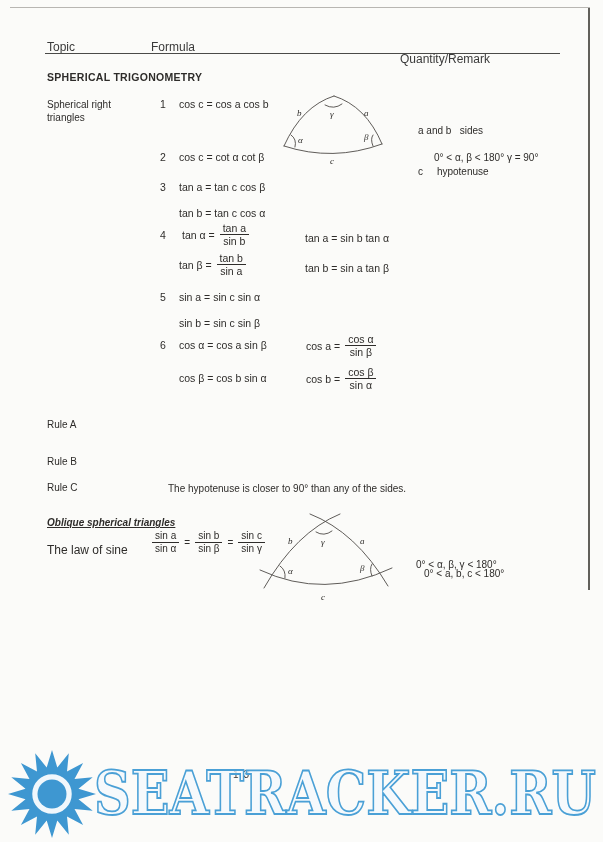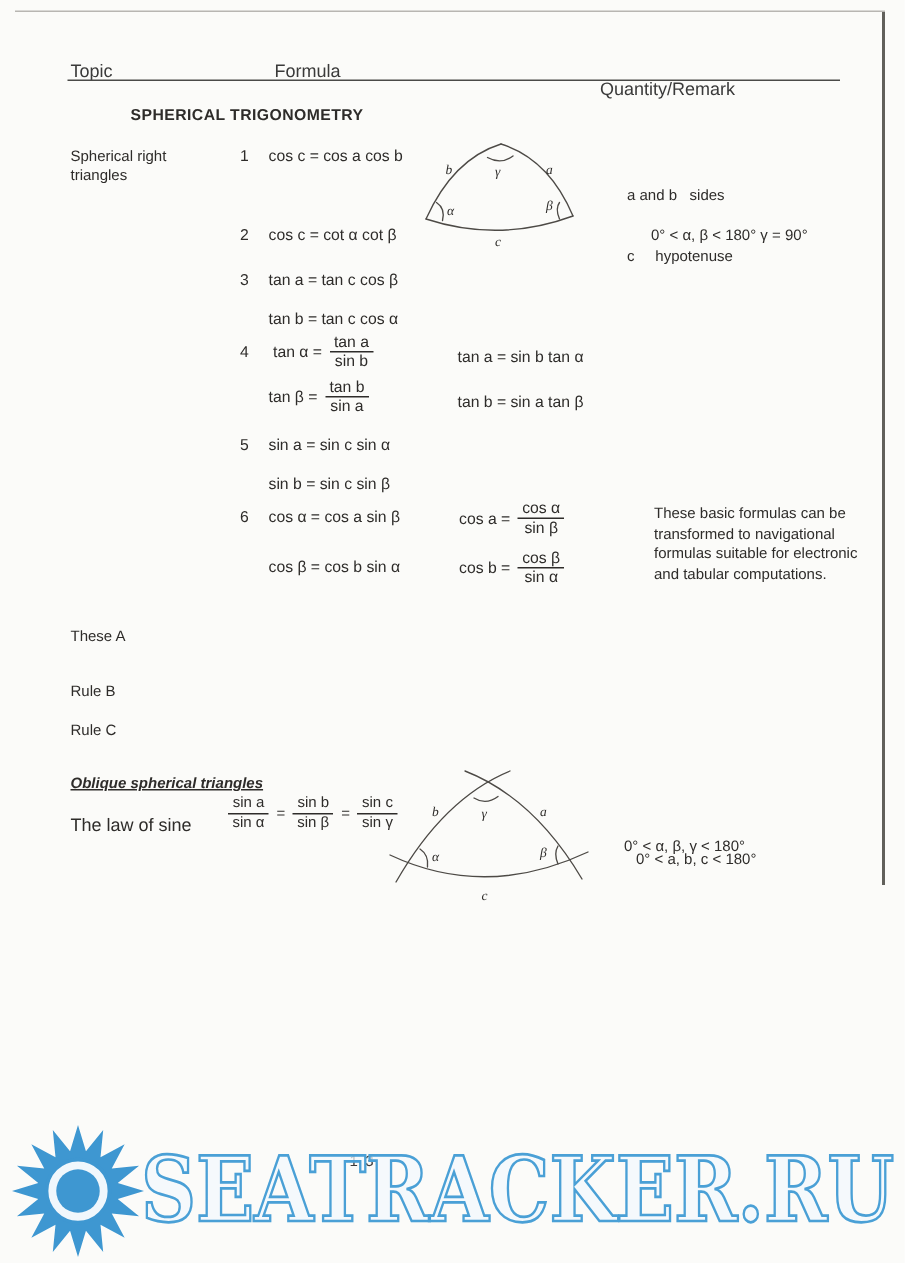--- a/index.html
+++ b/index.html
@@ -8,21 +8,21 @@
     position:relative; width:603px; height:842px; margin:0 auto;
     background:#fbfbf9; overflow:hidden;
     font-family:"Liberation Sans", sans-serif; color:#2e2c2a;
   }
   .scan-top-line { position:absolute; left:10px; top:7px; width:580px; height:1px; background:#b8b6b2; }
   .scan-right-line { position:absolute; left:588px; top:8px; width:2px; height:582px; background:#45443f; opacity:.85; }
 
   .colhead { position:absolute; font-size:12px; color:#3a3a3a; }
   .header-rule { position:absolute; left:45px; top:53px; width:515px; height:1px; background:#4a4a48; }
 
-  .sec-title { position:absolute; left:47px; top:71px; font-size:10.5px; font-weight:bold; letter-spacing:.3px;margin-left:40px; }
+  .sec-title { position:absolute; left:47px; top:71px; font-size:10.5px; font-weight:bold; letter-spacing:.3px; }
   .subhead { position:absolute; left:47px; top:98px; font-size:10px; font-weight:normal; line-height:13px; }
   .subhead span { display:block; }
 
   .frow { position:absolute; display:flex; align-items:flex-start; gap:2px; font-size:10.5px; }
   .fracrow { position:absolute; display:flex; align-items:center; gap:5px; font-size:10.5px; }
   .fno { display:inline-block; width:17px; flex:none; }
   .frac { display:inline-flex; flex-direction:column; align-items:center; line-height:12px; text-align:center; }
   .frac .ftop { border-bottom:1px solid #2e2c2a; padding:0 3px; }
   .frac .fbot { padding:0 3px; }
 
@@ -45,21 +45,21 @@
 </style>
 </head>
 <body>
 
 <div class="page">
 
   <div class="scan-top-line"></div>
   <div class="scan-right-line"></div>
 
   <div class="colhead" style="left:47px;top:40px">Topic</div>
-  <div class="colhead" style="left:183px;top:40px">Formula</div>
+  <div class="colhead" style="left:151px;top:40px">Formula</div>
   <div class="colhead" style="left:400px;top:52px">Quantity/Remark</div>
   <div class="header-rule"></div>
 
   <div class="sec-title">SPHERICAL TRIGONOMETRY</div>
   <div class="subhead">
     <span>Spherical right</span>
     <span>triangles</span>
   </div>
 
   <div class="frow" style="left:160px;top:98px">
@@ -135,38 +135,38 @@
     <span class="fno">6</span>
     <span>cos α = cos a sin β</span>
   </div>
   <div class="fracrow" style="left:306px;top:333px">
     <span>cos a =</span>
     <span class="frac">
       <span class="ftop">cos α</span>
       <span class="fbot">sin β</span>
     </span>
   </div>
-  <div class="remark" style="left:414px;top:336px;width:150px">These basic formulas can be transformed to navigational formulas suitable for electronic and tabular computations.</div>
 
   <div class="frow" style="left:179px;top:372px">
     <span>cos β = cos b sin α</span>
   </div>
   <div class="fracrow" style="left:306px;top:366px">
     <span>cos b =</span>
     <span class="frac">
       <span class="ftop">cos β</span>
       <span class="fbot">sin α</span>
     </span>
   </div>
 
-  <div class="rule-label" style="left:47px;top:419px">These A</div>
+  <div class="rule-label" style="left:47px;top:419px">Rule A</div>
 
   <div class="rule-label" style="left:47px;top:456px">Rule B</div>
 
   <div class="rule-label" style="left:47px;top:482px">Rule C</div>
+  <div class="rule-text" style="left:168px;top:482px;width:420px">The hypotenuse is closer to 90° than any of the sides.</div>
 
   <div class="oblique-title">Oblique spherical triangles</div>
   <div class="law-label">The law of sine</div>
 
   <div class="fracrow" style="left:152px;top:530px;font-size:10px">
     <span class="frac">
       <span class="ftop">sin a</span>
       <span class="fbot">sin α</span>
     </span>
     <span>=</span>

